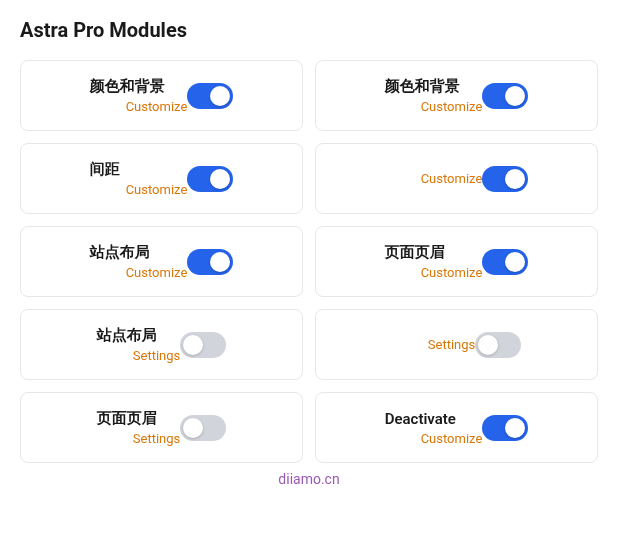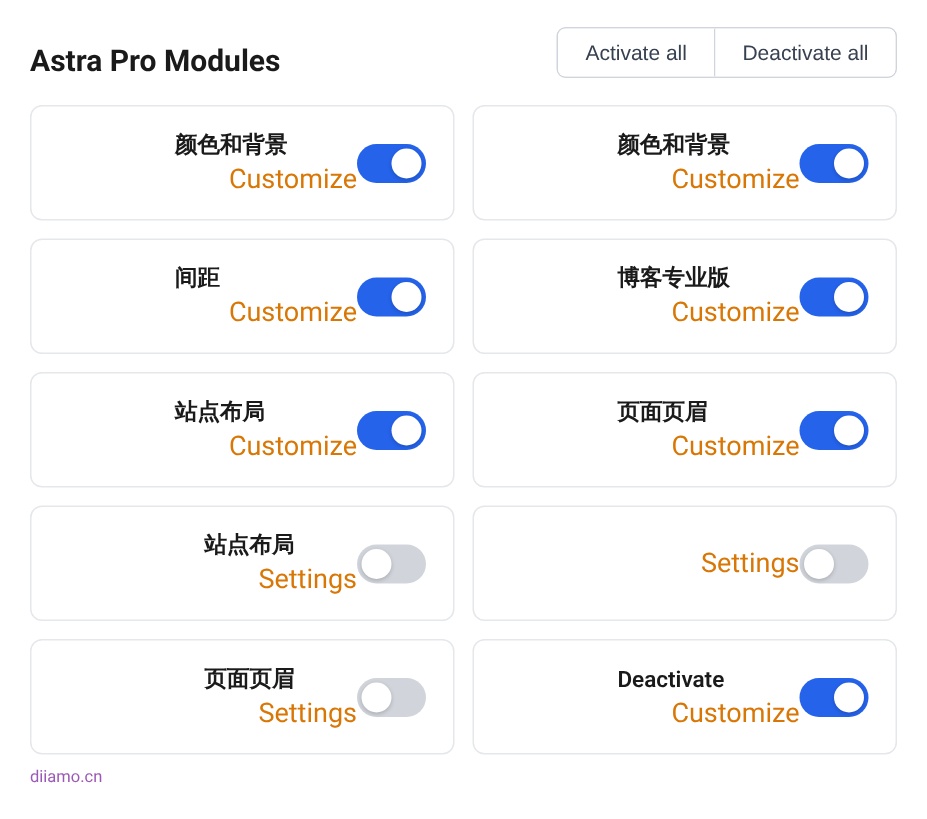--- a/index.html
+++ b/index.html
@@ -6,21 +6,21 @@
     body {
       font-family: -apple-system, BlinkMacSystemFont, "Segoe UI", Roboto, sans-serif;
       background: #fff;
       padding: 18px 20px;
       width: 618px;
       min-height: 546px;
     }
 
     .header {
       display: flex;
-      align-items: flex-end;
+      align-items: flex-start;
       justify-content: space-between;
       margin-bottom: 18px;
     }
 
     .page-title {
       font-size: 20px;
       font-weight: 700;
       color: #1a1a1a;
     }
 
@@ -52,38 +52,38 @@
       grid-template-columns: 1fr 1fr;
       gap: 12px;
     }
 
     .module-card {
       border: 1px solid #e5e7eb;
       border-radius: 8px;
       padding: 16px 18px;
       display: flex;
       align-items: center;
-      justify-content: flex-end;
+      justify-content: center;
       background: #fff;
     }
 
     .module-info {
       display: flex;
       flex-direction: column;
       gap: 3px;
     }
 
     .module-name {
       font-size: 15px;
       font-weight: 600;
       color: #1a1a1a;
     }
 
     .module-link {
-      font-size: 18px;
+      font-size: 13px;
       color: #d97706;
       text-decoration: none;
       cursor: pointer;
       margin-left: 36px;
     }
 
     
     .toggle {
       position: relative;
       width: 46px;
@@ -127,35 +127,31 @@
 
     .toggle-track.on .toggle-thumb {
       left: 23px;
     }
 
     .toggle-track.off .toggle-thumb {
       left: 3px;
     }
 
     .watermark {
-      text-align: left;
-      font-size: 11px;
+      text-align: center;
+      font-size: 14px;
       color: #9b59b6;
       margin-top: 8px;
     }
   </style>
 </head>
 <body>
 
 <div class="header">
   <h1 class="page-title">Astra Pro Modules</h1>
-  <div class="header-buttons">
-    <button class="header-btn">Activate all</button>
-    <button class="header-btn">Deactivate all</button>
-  </div>
 </div>
 
 <div class="modules-grid" id="modules-grid">
 <div class="module-card">
       <div class="module-info">
         <span class="module-name">颜色和背景</span>
         <a class="module-link" href="#">Customize</a>
       </div>
       <label class="toggle">
         <input type="checkbox" checked="" style="">
@@ -183,21 +179,20 @@
       </div>
       <label class="toggle">
         <input type="checkbox" checked="" style="">
         <div class="toggle-track on">
           <div class="toggle-thumb"></div>
         </div>
       </label>
     </div>
     <div class="module-card">
       <div class="module-info">
-        <span class="module-name">博客专业版</span>
         <a class="module-link" href="#">Customize</a>
       </div>
       <label class="toggle">
         <input type="checkbox" checked="" style="">
         <div class="toggle-track on">
           <div class="toggle-thumb"></div>
         </div>
       </label>
     </div>
     <div class="module-card">

